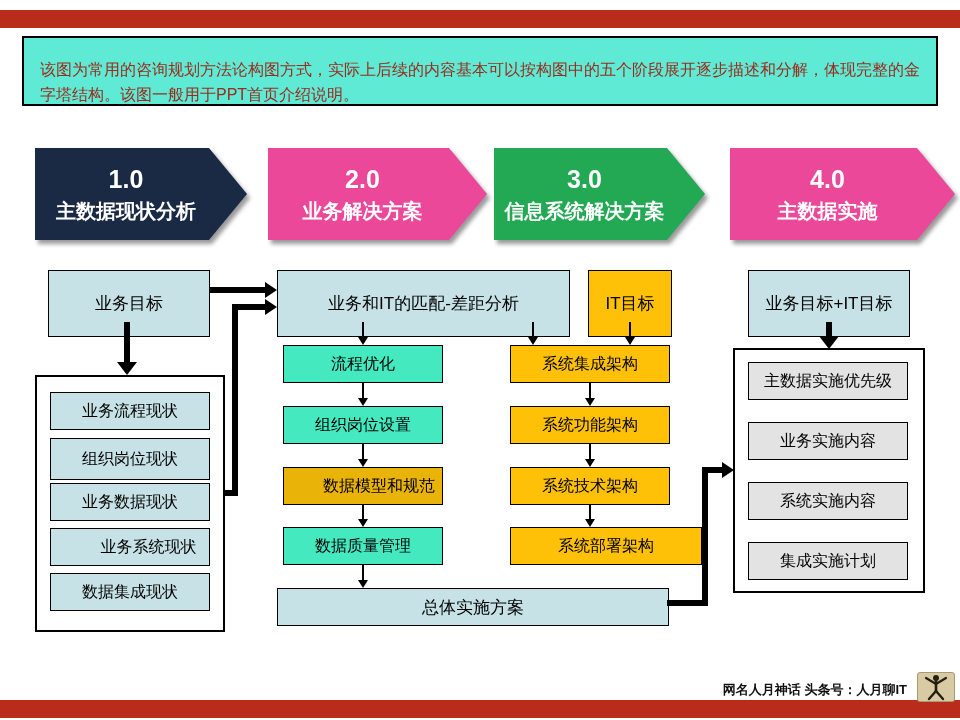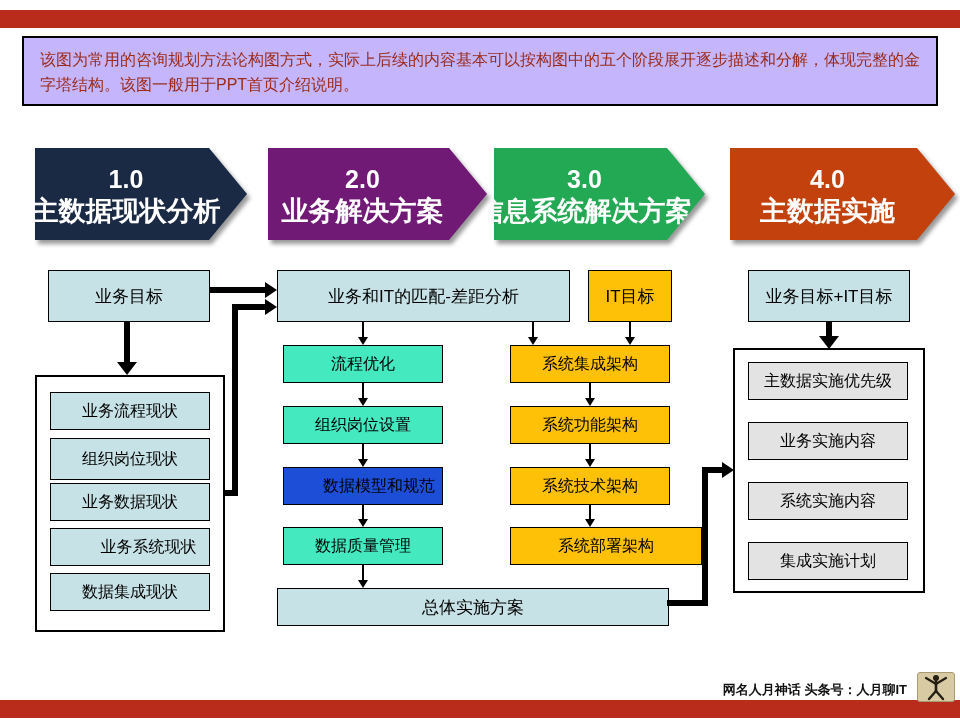--- a/index.html
+++ b/index.html
@@ -3,34 +3,34 @@
 <meta charset="utf-8">
 <style>
   * { margin:0; padding:0; box-sizing:border-box; }
   html,body { width:960px; height:720px; background:#fff; overflow:hidden; }
   body { font-family:"Liberation Sans", sans-serif; position:relative; }
   #canvas { position:absolute; left:0; top:0; width:960px; height:720px; background:#fff; }
 
   .redbar { position:absolute; left:0; width:960px; height:18px; background:#b92b1b; }
 
   .introbox { position:absolute; left:22px; top:36px; width:916px; height:70px;
-    background:#c4b5fd; border:2px solid #000; padding:9px 16px;
+    background:#5eead4; border:2px solid #000; padding:19px 16px;
     font-size:16px; line-height:25px; color:#9b2b1c; }
 
   .chev-wrap { position:absolute; height:92px; filter:drop-shadow(3px 4px 2px rgba(0,0,0,0.40)); }
   .chev { width:100%; height:100%;
     clip-path:polygon(0 0, calc(100% - 38px) 0, 100% 50%, calc(100% - 38px) 100%, 0 100%);
     display:flex; flex-direction:column; align-items:center; justify-content:center;
     padding-right:30px; color:#fff; text-align:center; }
   .chev .num { font-size:25px; font-weight:bold; line-height:28px; }
-  .chev .ttl { font-size:27px; font-weight:bold; line-height:26px; margin-top:5px; white-space:nowrap; }
+  .chev .ttl { font-size:20px; font-weight:bold; line-height:26px; margin-top:5px; white-space:nowrap; }
 
   .box { position:absolute; border:1.5px solid #000; display:flex; align-items:center;
     justify-content:center; text-align:center; font-size:16px; color:#000; white-space:nowrap; }
-  .row1 { height:52px; font-size:17px; }
+  .row1 { height:67px; font-size:17px; }
   .blue  { background:#c7e2e6; }
   .mint  { background:#45e9c0; }
   .gold  { background:#ffc008; }
   .grayb { background:#e3e3e3; }
 
   .container { position:absolute; background:#fff; border:2px solid #000; }
 
   .seg { position:absolute; background:#000; }
   .head-right { position:absolute; width:0; height:0;
     border-top:8px solid transparent; border-bottom:8px solid transparent; border-left:12px solid #000; }
@@ -58,54 +58,54 @@
     <span>该图为常用的咨询规划方法论构图方式，实际上后续的内容基本可以按构图中的五个阶段展开逐步描述和分解，体现完整的金字塔结构。该图一般用于PPT首页介绍说明。</span>
   </div>
 
   <div class="chev-wrap" style="left:35px; top:148px; width:212px;">
     <div class="chev" style="background: rgb(27, 42, 68);">
       <div class="num">1.0</div>
       <div class="ttl">主数据现状分析</div>
     </div>
   </div>
   <div class="chev-wrap" style="left:268px; top:148px; width:219px;">
-    <div class="chev" style="background: #701a75;">
+    <div class="chev" style="background: #ec4899;">
       <div class="num">2.0</div>
       <div class="ttl">业务解决方案</div>
     </div>
   </div>
   <div class="chev-wrap" style="left:494px; top:148px; width:211px;">
     <div class="chev" style="background: rgb(35, 168, 84);">
       <div class="num">3.0</div>
       <div class="ttl">信息系统解决方案</div>
     </div>
   </div>
   <div class="chev-wrap" style="left:730px; top:148px; width:225px;">
-    <div class="chev" style="background: #c2410c; text-align: right;">
+    <div class="chev" style="background: #ec4899; text-align: right;">
       <div class="num">4.0</div>
       <div class="ttl">主数据实施</div>
     </div>
   </div>
 
   <div class="box row1 blue" style="left: 48px; top: 270px; width: 162px; background: rgb(199, 226, 230);">业务目标</div>
   <div class="box row1 blue" style="left: 277px; top: 270px; width: 293px; background: rgb(199, 226, 230);">业务和IT的匹配-差距分析</div>
   <div class="box row1 gold" style="left: 588px; top: 270px; width: 84px; background: rgb(255, 192, 8);">IT目标</div>
   <div class="box row1 blue" style="left: 748px; top: 270px; width: 162px; background: rgb(199, 226, 230);">业务目标+IT目标</div>
 
   <div class="container" style="left:35px; top:375px; width:190px; height:257px;">
     <div class="box blue" style="left: 13px; top: 15px; width: 160px; height: 38px; background: rgb(199, 226, 230);">业务流程现状</div>
     <div class="box blue" style="left: 13px; top: 61px; width: 160px; height: 42px; background: rgb(199, 226, 230);">组织岗位现状</div>
     <div class="box blue" style="left: 13px; top: 106px; width: 160px; height: 38px; background: rgb(199, 226, 230);">业务数据现状</div>
     <div class="box blue" style="left: 13px; top: 151px; width: 160px; height: 38px; background: rgb(199, 226, 230); padding-left: 37px;">业务系统现状</div>
     <div class="box blue" style="left: 13px; top: 196px; width: 160px; height: 38px; background: rgb(199, 226, 230);">数据集成现状</div>
   </div>
 
   <div class="box mint" style="left: 283px; top: 345px; width: 160px; height: 38px; background: rgb(69, 233, 192);">流程优化</div>
   <div class="box mint" style="left: 283px; top: 406px; width: 160px; height: 38px; background: rgb(69, 233, 192);">组织岗位设置</div>
-  <div class="box mint" style="left: 283px; top: 467px; width: 160px; height: 38px; background: #1d4ed8; padding-left: 32px;">数据模型和规范</div>
+  <div class="box mint" style="left: 283px; top: 467px; width: 160px; height: 38px; background: #eab308; padding-left: 32px;">数据模型和规范</div>
   <div class="box mint" style="left: 283px; top: 527px; width: 160px; height: 38px; background: rgb(69, 233, 192);">数据质量管理</div>
 
   <div class="box gold" style="left: 510px; top: 345px; width: 160px; height: 38px; background: rgb(255, 192, 8);">系统集成架构</div>
   <div class="box gold" style="left: 510px; top: 406px; width: 160px; height: 38px; background: rgb(255, 192, 8);">系统功能架构</div>
   <div class="box gold" style="left: 510px; top: 467px; width: 160px; height: 38px; background: rgb(255, 192, 8);">系统技术架构</div>
   <div class="box gold" style="left: 510px; top: 527px; width: 192px; height: 38px; background: rgb(255, 192, 8);">系统部署架构</div>
 
   <div class="box blue" style="left: 277px; top: 588px; width: 392px; height: 38px; font-size: 17px; background: rgb(199, 226, 230);">总体实施方案</div>
 
   <div class="container" style="left:733px; top:348px; width:192px; height:245px;">

